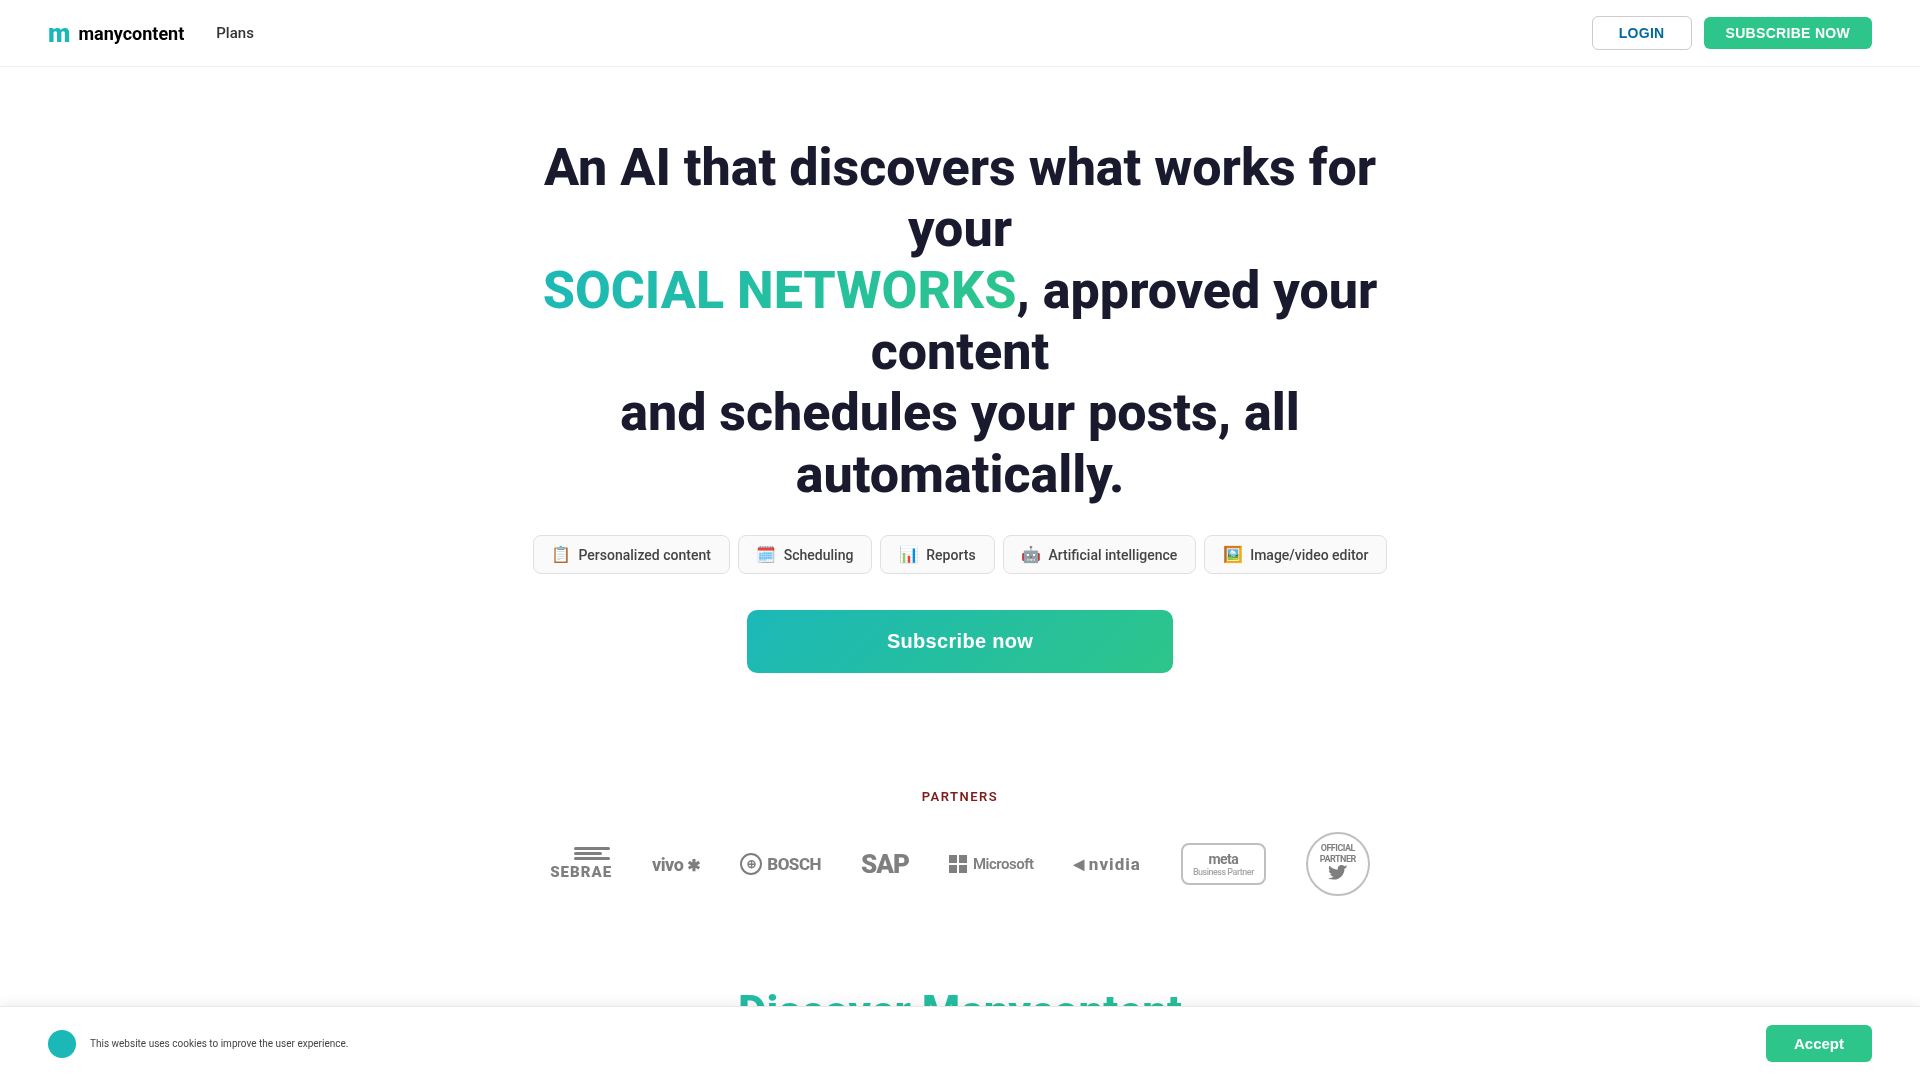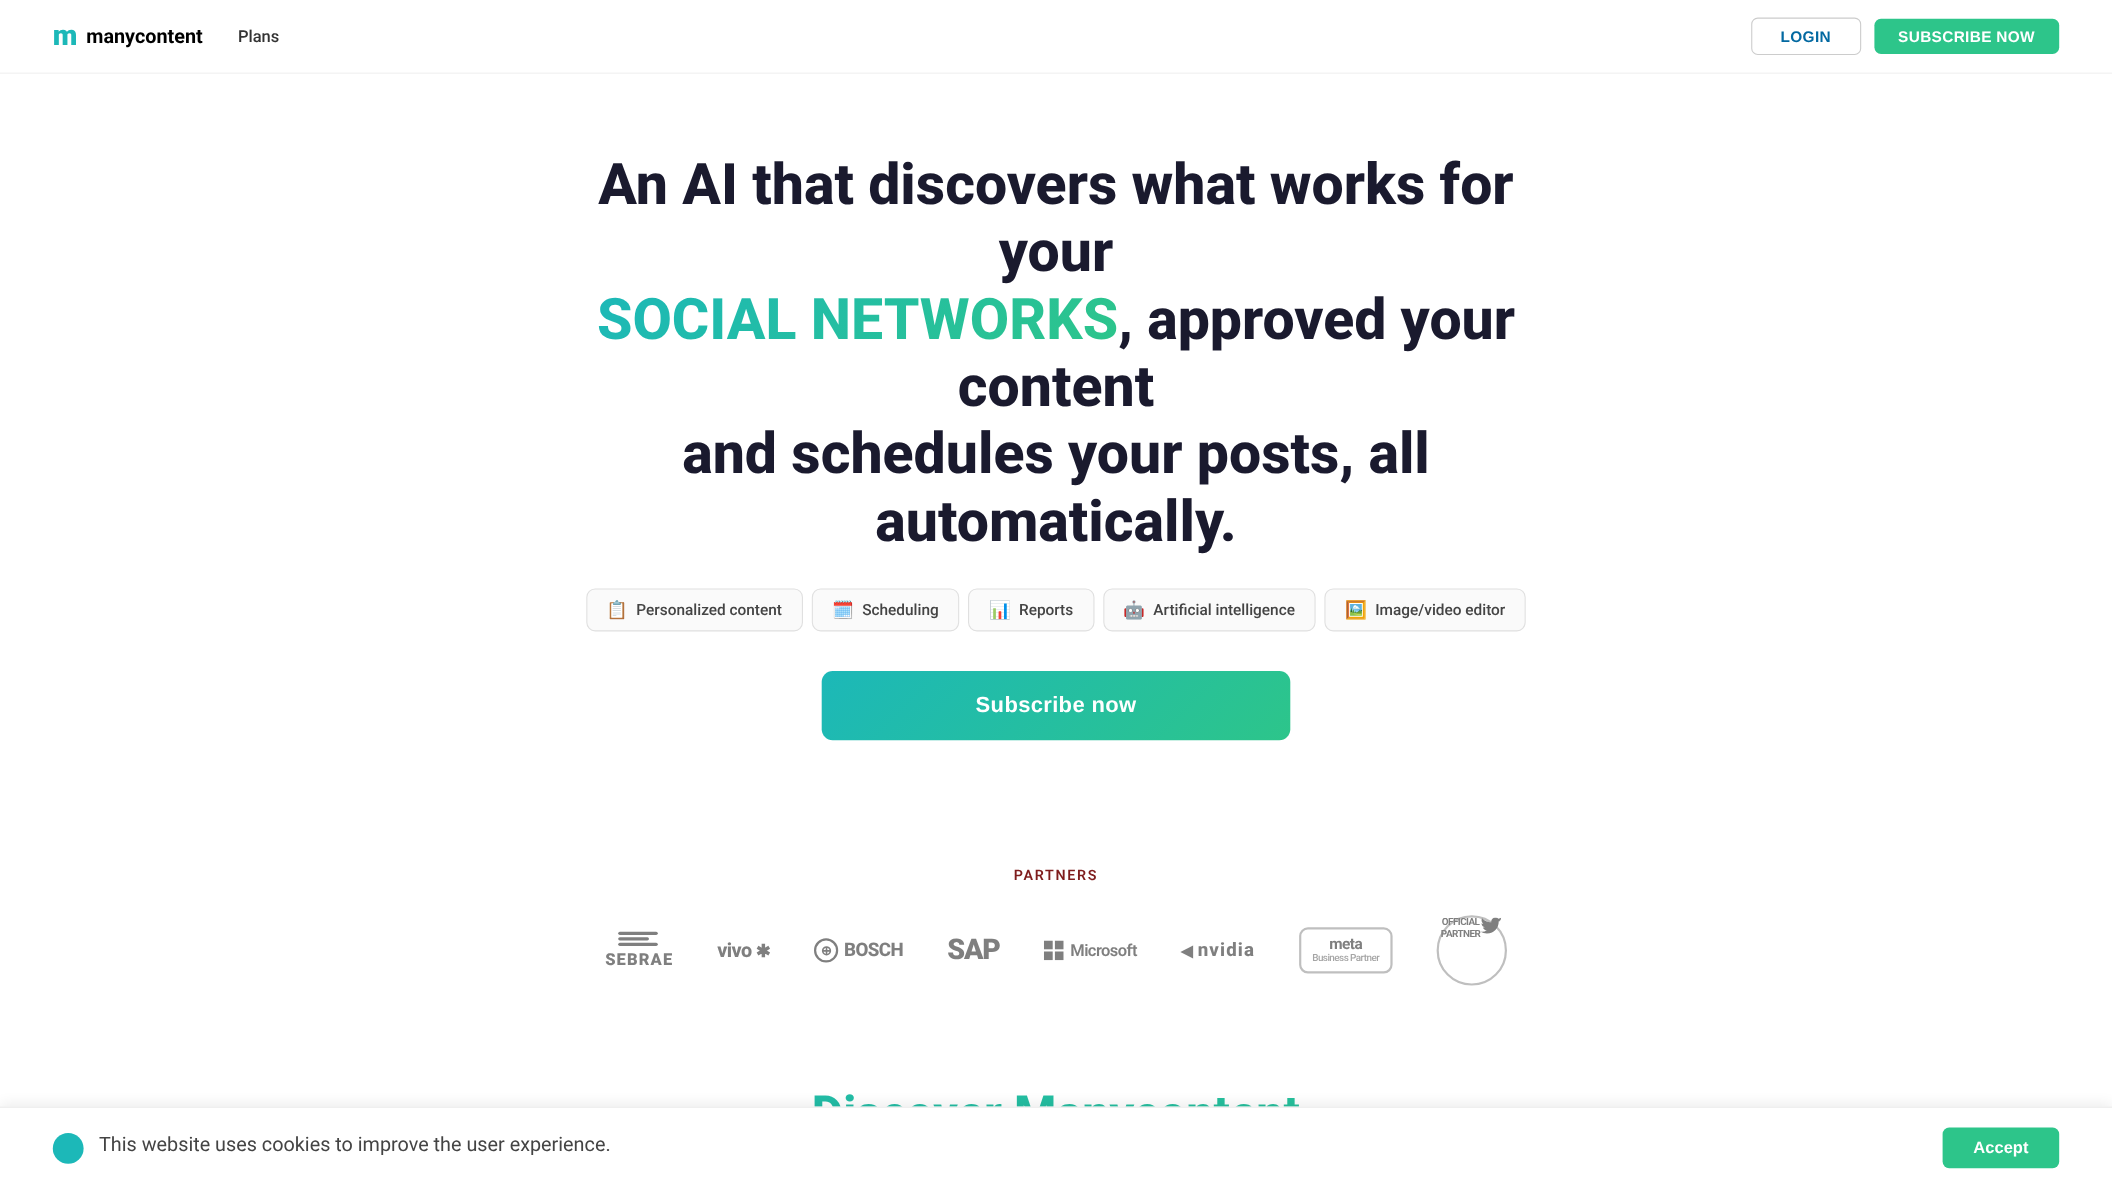--- a/index.html
+++ b/index.html
@@ -140,21 +140,21 @@
       bottom: 0; left: 0; right: 0;
       background: #fff;
       border-top: 1px solid #e8e8e8;
       padding: 18px 48px;
       display: flex;
       align-items: center;
       justify-content: space-between;
       z-index: 999;
       box-shadow: 0 -2px 12px rgba(0,0,0,0.08);
     }
-    .cookie-text { font-size: 18px; color: #444; display: flex; gap: 14px; }
+    .cookie-text { font-size: 10px; color: #444; display: flex; align-items: center; gap: 14px; }
     .cookie-dot {
       width: 28px; height: 28px;
       background: #1cb8b8;
       border-radius: 50%;
       flex-shrink: 0;
     }
     .btn-accept {
       padding: 10px 28px;
       background: #2dc58a;
       color: #fff;
@@ -229,21 +229,21 @@
   
 
   
   <button class="btn-subscribe-hero">Subscribe now</button>
 </section>
 
 <section class="partners">
   <div class="partners-label">PARTNERS</div>
   <div class="partners-logos">
 
-    <div class="partner-logo" style="display:flex;flex-direction:column;align-items:center;gap:3px;">
+    <div class="partner-logo" style="display:flex;flex-direction:column;align-items:flex-end;gap:3px;">
       <div style="display:flex;flex-direction:column;gap:2px;margin-right:2px;">
         <div style="width:36px;height:3px;background:#555;border-radius:2px;"></div>
         <div style="width:28px;height:3px;background:#555;border-radius:2px;"></div>
         <div style="width:36px;height:3px;background:#555;border-radius:2px;"></div>
       </div>
       <span style="font-size:15px;font-weight:900;letter-spacing:1px;">SEBRAE</span>
     </div>
 
     <div class="partner-logo" style="font-size:18px;font-weight:800;">
       vivo <span style="font-size:16px;">✱</span>
@@ -269,21 +269,21 @@
     <div class="partner-logo" style="display:flex;align-items:center;gap:5px;">
       <span style="font-size:14px;">◀</span>
       <span style="font-size:17px;font-weight:800;letter-spacing:1px;">nvidia</span>
     </div>
 
     <div class="partner-logo" style="display:flex;flex-direction:column;align-items:center;border:2px solid #aaa;border-radius:8px;padding:6px 10px;">
       <span style="font-size:14px;font-weight:700;">meta</span>
       <span style="font-size:9px;font-weight:500;color:#888;">Business Partner</span>
     </div>
 
-    <div class="partner-logo" style="display:flex;flex-direction:row;border:2px solid #aaa;border-radius:50%;width:64px;height:64px;justify-content:center;">
+    <div class="partner-logo" style="display:flex;flex-direction:column;align-items:center;border:2px solid #aaa;border-radius:50%;width:64px;height:64px;justify-content:center;">
       <span style="font-size:9px;font-weight:700;text-align:center;color:#555;line-height:1.2;">OFFICIAL<br>PARTNER</span>
       <svg viewBox="0 0 24 24" width="20" height="20" fill="#555">
           <path d="M23 3a10.9 10.9 0 0 1-3.14 1.53A4.48 4.48 0 0 0 22.43.36a9 9 0 0 1-2.88 1.1A4.52 4.52 0 0 0 16.11 0c-2.5 0-4.52 2.02-4.52 4.52 0 .35.04.7.11 1.03C7.69 5.37 4.08 3.58 1.64.9a4.52 4.52 0 0 0-.61 2.27c0 1.57.8 2.95 2.01 3.76a4.5 4.5 0 0 1-2.05-.57v.06c0 2.19 1.56 4.02 3.63 4.43a4.52 4.52 0 0 1-2.04.08c.57 1.79 2.24 3.09 4.21 3.13A9.06 9.06 0 0 1 0 15.54 12.8 12.8 0 0 0 6.92 17.5c8.3 0 12.84-6.88 12.84-12.84l-.01-.58A9.17 9.17 0 0 0 23 3z"></path>
         </svg>
     </div>
   </div>
 </section>
 
 <section class="discover">
   <h2>Discover Manycontent</h2>

